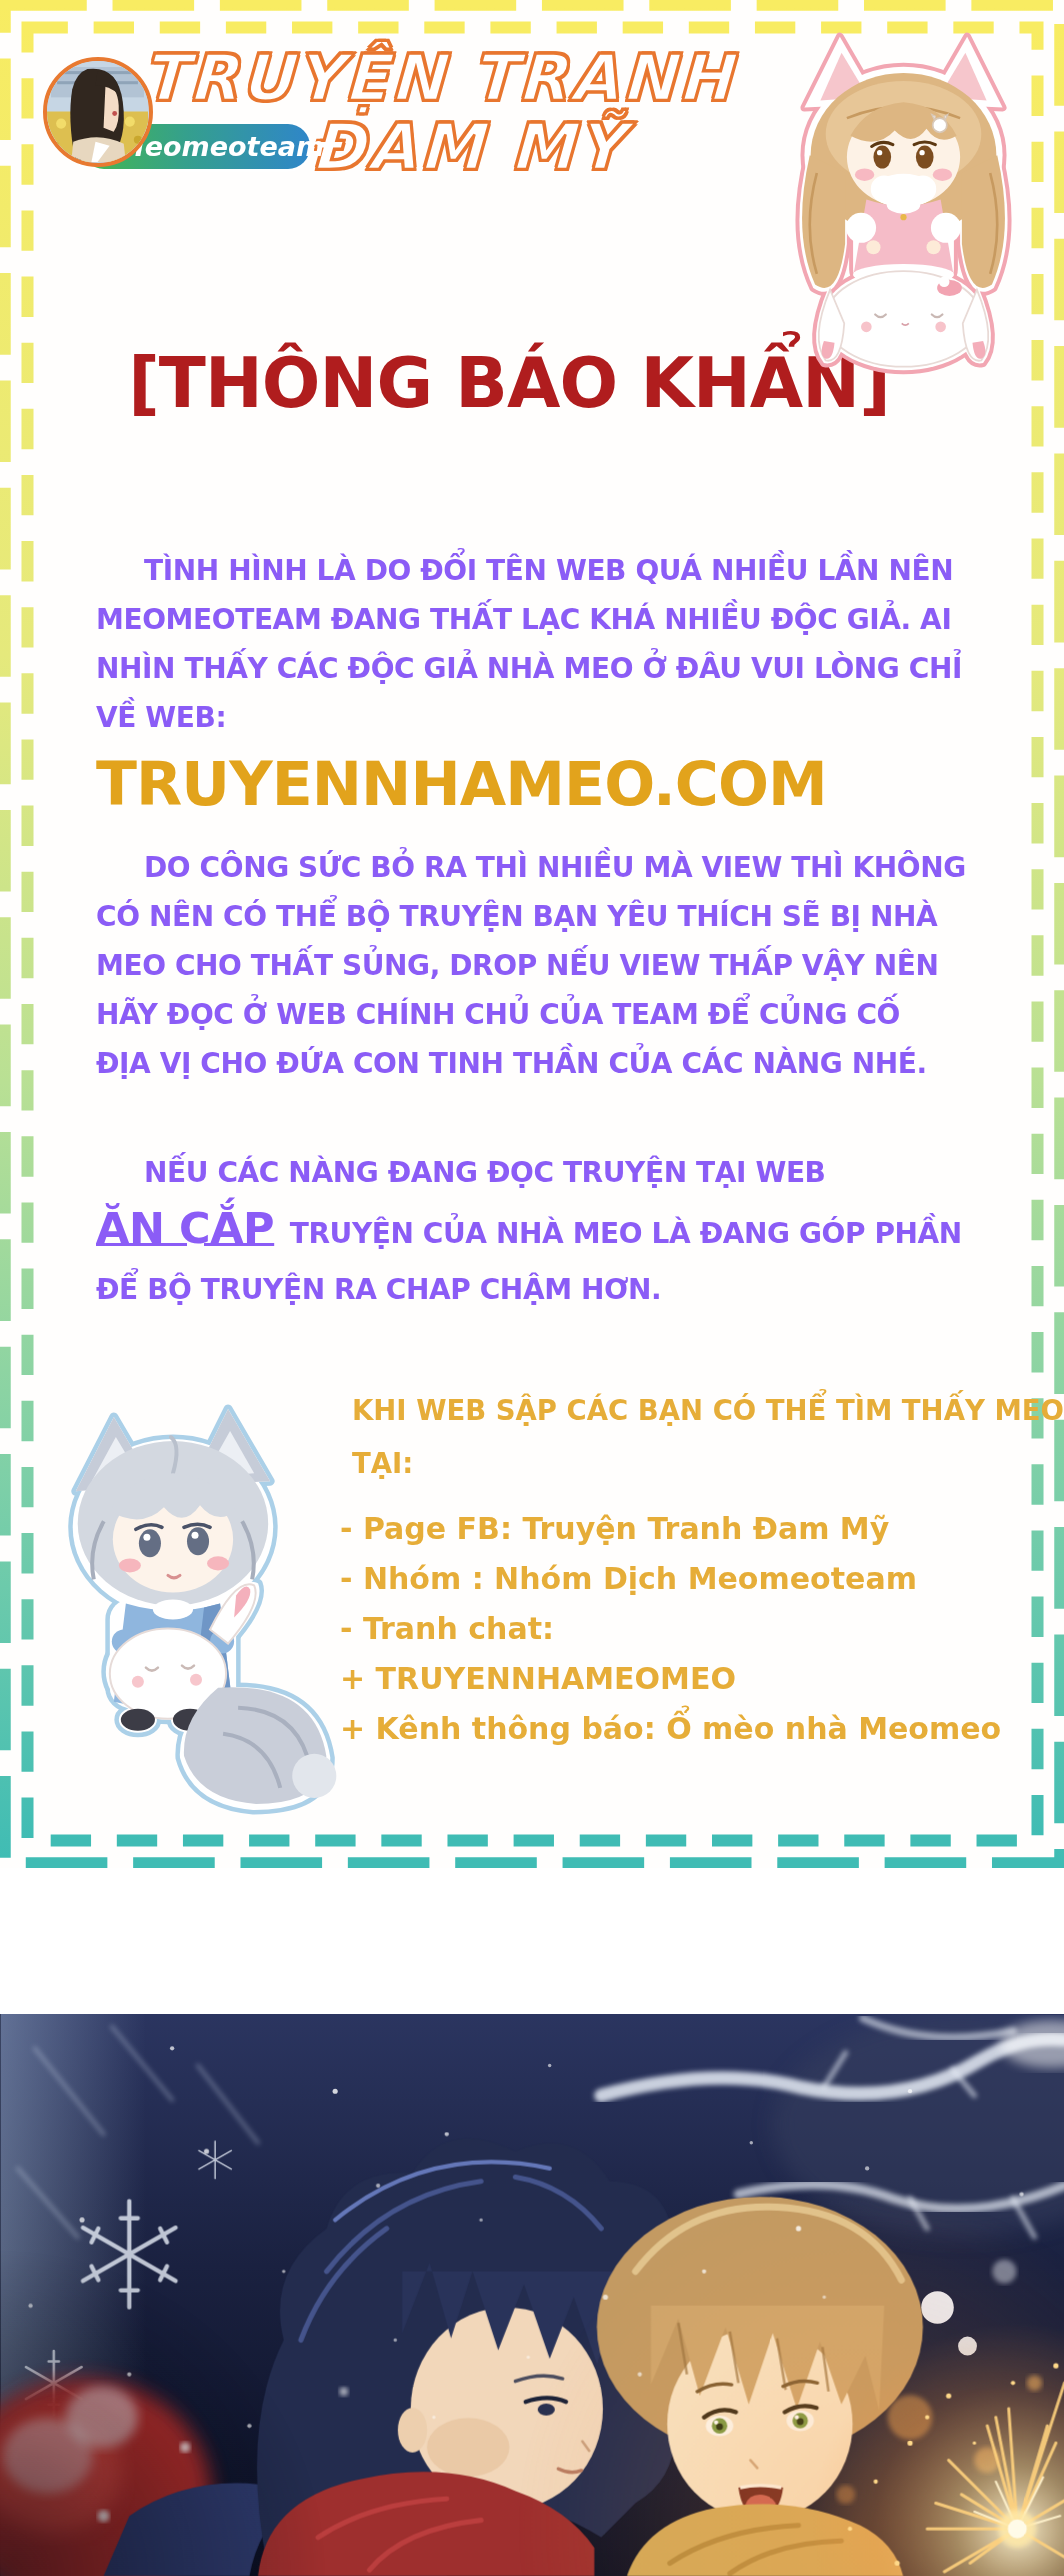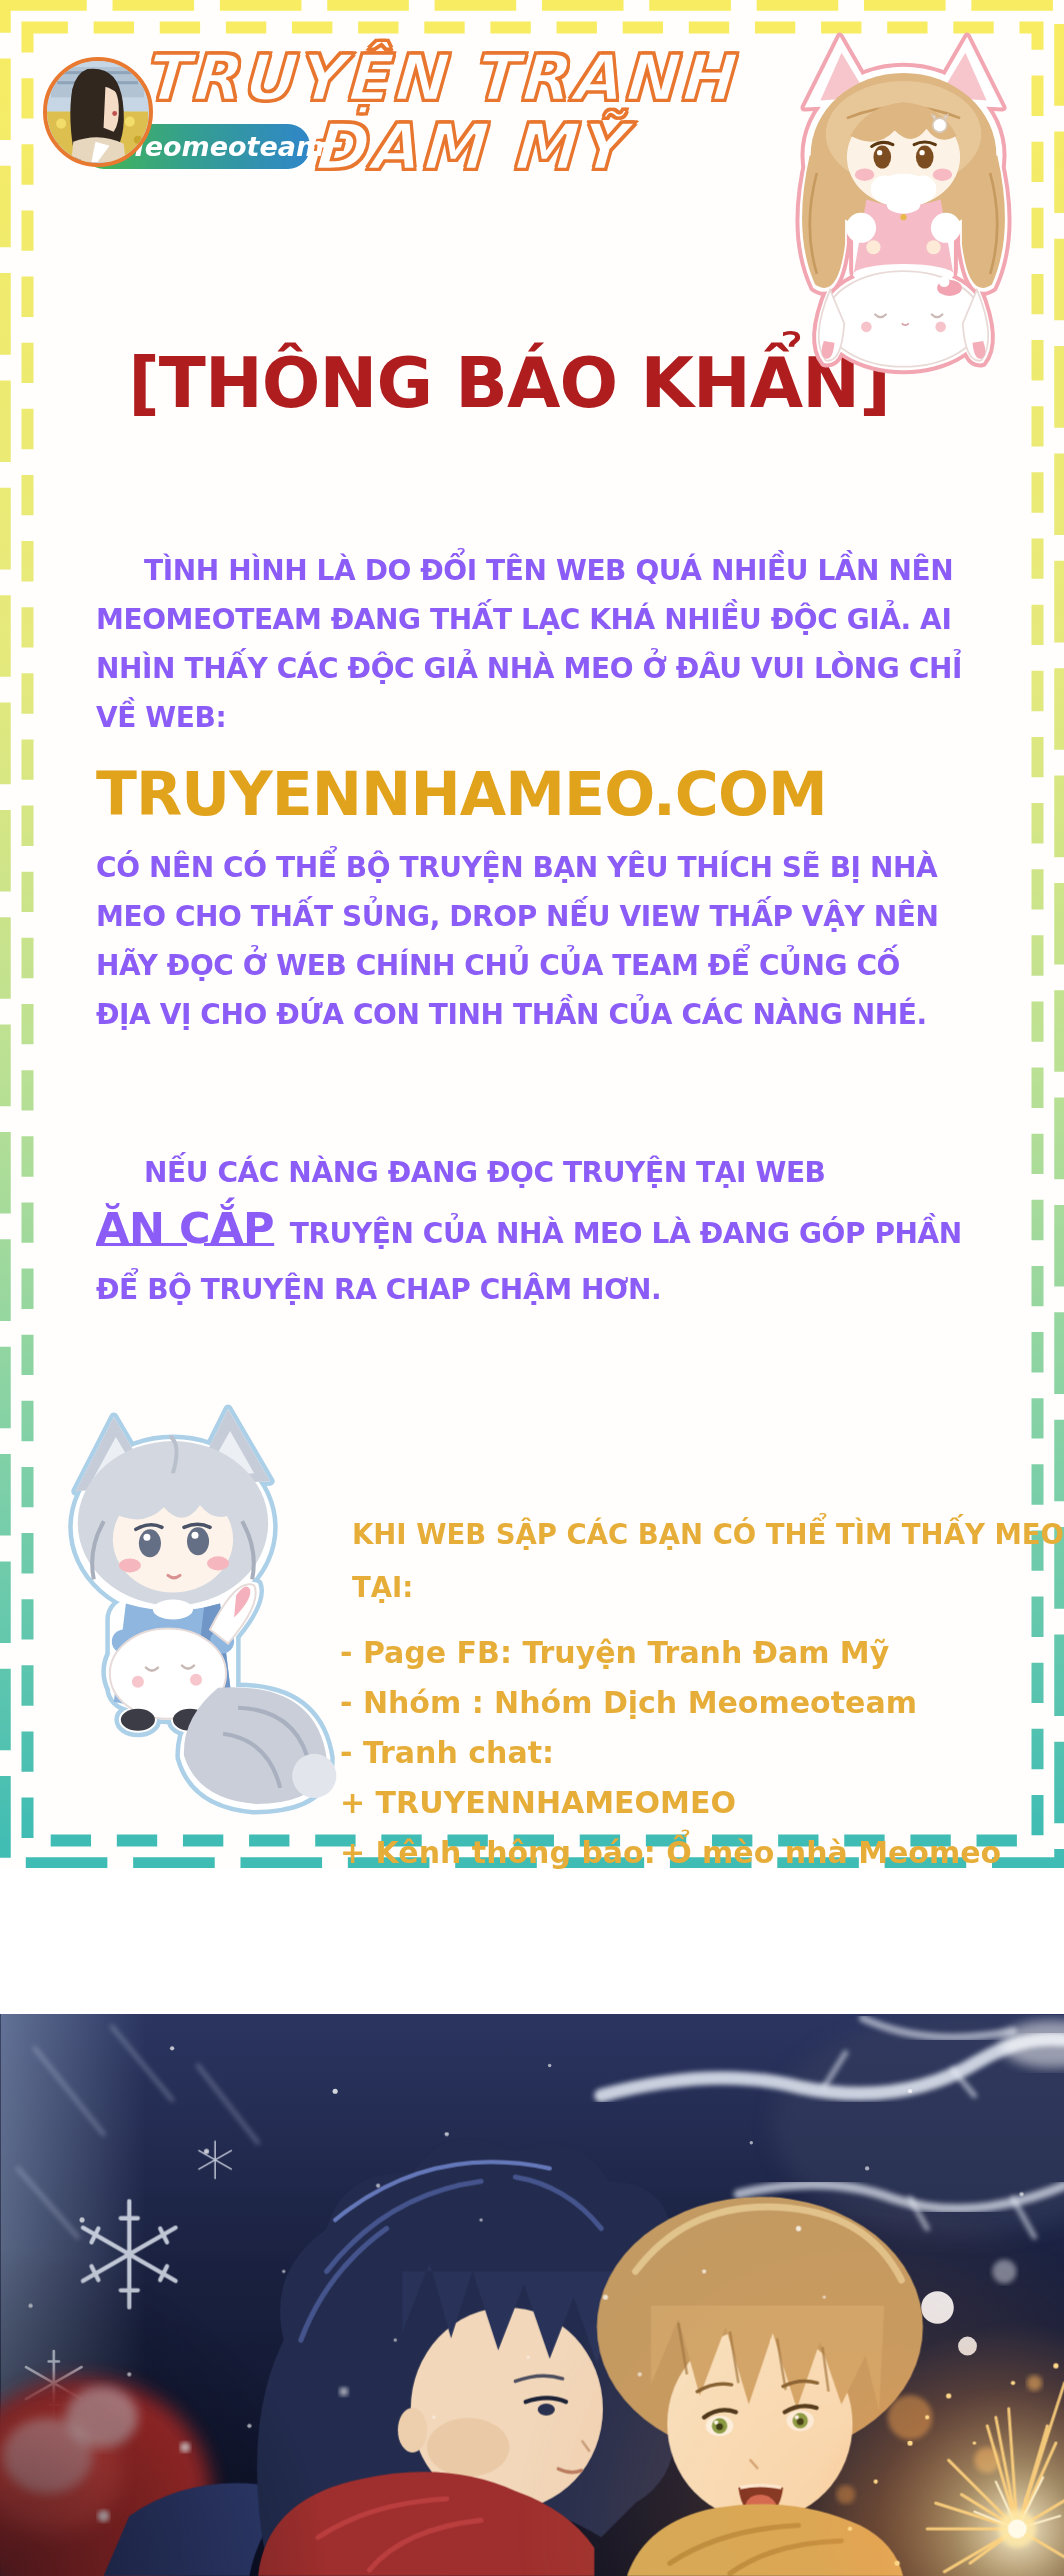--- a/index.html
+++ b/index.html
@@ -34,24 +34,24 @@
           font-size:28px; line-height:49px; letter-spacing:-0.4px; }
   .para .line { white-space:nowrap; }
   .para .indent { padding-left:48px; }
   .para1 { top:546px; }
   .para2 { top:843px; }
   .para3 { top:1148px; }
   .strike-line { line-height:62px; }
   .strike { font-size:43px; text-decoration:underline; text-decoration-thickness:3.4px; text-underline-offset:0px; }
   .after-strike { margin-left:15.5px;margin-top:24px; }
   .website { position:absolute; left:96px; top:749px; font-size:60px; font-weight:bold;
-             color:#e2a31c; letter-spacing:-0.9px; white-space:nowrap;margin-top:10px; }
+             color:#e2a31c; letter-spacing:-0.9px; white-space:nowrap; }
 
   
-  .contacts { position:absolute; left:340px; top:1508px; width:653px; color:#e6ad38; font-weight:bold; }
+  .contacts { position:absolute; left:340px; top:1384px; width:653px; color:#e6ad38; font-weight:bold; }
   .contacts-intro { font-size:27.5px; line-height:53px; margin-left:12px; }
   .contacts-intro .line { white-space:nowrap; }
   .contact-items { margin-top:13.7px; font-size:30px; line-height:50px; }
   .contact-item { white-space:nowrap; }
 
   
   .comic { position:absolute; left:0; top:2014px; width:1065px; height:562px; background:#10152b; }
 </style>
 </head>
 <body>
@@ -179,20 +179,21 @@
     <div class="para para1">
       <div class="line indent">TÌNH HÌNH LÀ DO ĐỔI TÊN WEB QUÁ NHIỀU LẦN NÊN</div>
       <div class="line">MEOMEOTEAM ĐANG THẤT LẠC KHÁ NHIỀU ĐỘC GIẢ. AI</div>
       <div class="line">NHÌN THẤY CÁC ĐỘC GIẢ NHÀ MEO Ở ĐÂU VUI LÒNG CHỈ</div>
       <div class="line">VỀ WEB:</div>
     </div>
 
     <div class="website">TRUYENNHAMEO.COM</div>
 
     <div class="para para2">
+      <div class="line indent">DO CÔNG SỨC BỎ RA THÌ NHIỀU MÀ VIEW THÌ KHÔNG</div>
       <div class="line">CÓ NÊN CÓ THỂ BỘ TRUYỆN BẠN YÊU THÍCH SẼ BỊ NHÀ</div>
       <div class="line">MEO CHO THẤT SỦNG, DROP NẾU VIEW THẤP VẬY NÊN</div>
       <div class="line">HÃY ĐỌC Ở WEB CHÍNH CHỦ CỦA TEAM ĐỂ CỦNG CỐ</div>
       <div class="line">ĐỊA VỊ CHO ĐỨA CON TINH THẦN CỦA CÁC NÀNG NHÉ.</div>
     </div>
 
     <div class="para para3">
       <div class="line indent">NẾU CÁC NÀNG ĐANG ĐỌC TRUYỆN TẠI WEB</div>
       <div class="line strike-line">
         <span class="strike">ĂN CẮP</span><span class="after-strike">TRUYỆN CỦA NHÀ MEO LÀ ĐANG GÓP PHẦN</span>

